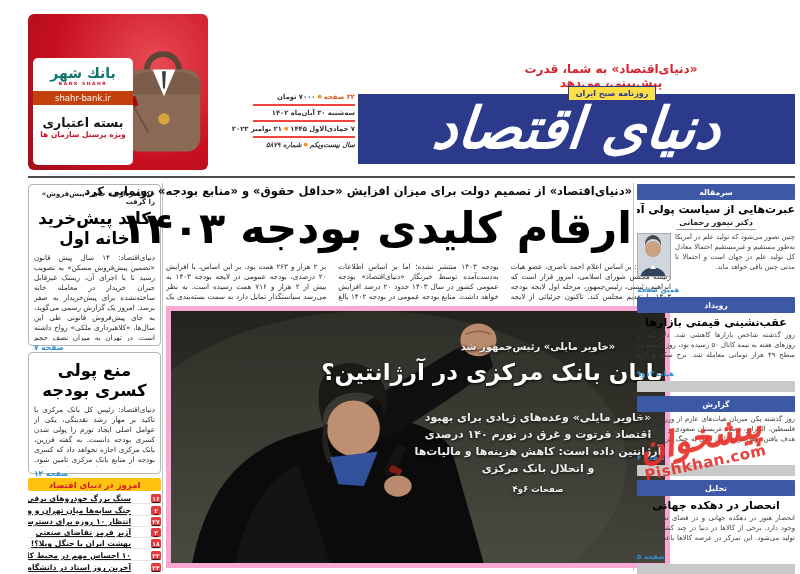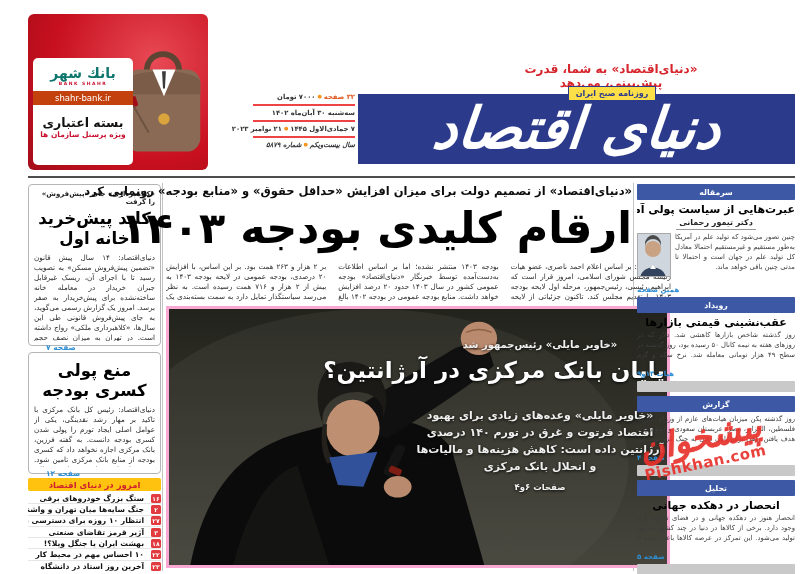--- a/index.html
+++ b/index.html
@@ -53,46 +53,46 @@
   .artbox { position:absolute; left:28px; width:133px; border:1px solid #b5b5b5;
         border-radius:4px; padding:5px 5px 4px; background:#fff; }
   .artbox1 { top:184px; height:162px; }
   .artbox2 { top:352px; height:122px; }
   .art-kicker { font-size:7px; font-weight:bold; text-align:right; color:#222; }
   .art-title { font-size:16.5px; font-weight:bold; color:#000; text-align:center;
         line-height:1.2; margin:3px 0 4px; letter-spacing:-0.5px; }
   .art-body { font-size:7.2px; line-height:1.4; text-align:justify; color:#2d2d2d; overflow:hidden; }
   .artbox1 .art-body { max-height:88px; }
   .artbox2 .art-body { max-height:62px; }
-  .page-link { font-size:7.5px; font-weight:bold; color:#2e8fd5; text-align:left; margin-top:2px;margin-left:12px; }
+  .page-link { font-size:7.5px; font-weight:bold; color:#2e8fd5; text-align:left; margin-top:2px; }
 
   .today-header { position:absolute; left:28px; top:478px; width:133px; height:13px;
         background:#ffc20e; color:#cf2030; font-size:8.5px; font-weight:bold;
         display:flex; align-items:center; justify-content:center; border-radius:2px; }
   .today-list { position:absolute; left:28px; top:493px; width:133px; }
-  .today-item { display:flex; align-items:center; gap:7px; height:11.3px;
-        border-bottom:1px solid #e6e6e6; }
+  .today-item { display:flex; align-items:flex-end; gap:20px; height:11.3px;
+        border-bottom:1px solid #e6e6e6;text-decoration:underline; }
   .today-item:last-child { border-bottom:none; }
   .today-badge { width:10px; height:9px; background:#e23b3f; color:#fff; font-size:6px;
         font-weight:bold; display:flex; align-items:center; justify-content:center;
         border-radius:1.5px; flex:none; }
   .today-label { font-size:7.6px; font-weight:bold; color:#111; white-space:nowrap; overflow:hidden; }
 
   
   .main-kicker { position:absolute; left:166px; top:184px; width:466px; text-align:center;
         font-size:11.5px; font-weight:bold; color:#0d0d0d; letter-spacing:-0.3px; white-space:nowrap; }
   .main-headline { position:absolute; left:166px; top:198px; width:466px; text-align:center;
         font-size:43px; font-weight:bold; color:#000; letter-spacing:-1.5px;
         line-height:60px; white-space:nowrap; }
   .main-body { position:absolute; left:166px; top:262px; width:505px; height:42px;
         column-count:3; column-gap:12px; font-size:7.2px; line-height:1.4;
         text-align:justify; color:#2d2d2d; overflow:hidden; }
 
   .photo { position:absolute; left:166px; top:306px; width:504px; height:262px;
-        border:3px solid #f9a8d4; overflow:hidden; background:#2a2a26; }
+        border:5px solid #f9a8d4; overflow:hidden; background:#2a2a26; }
   .photo svg { position:absolute; inset:0; width:100%; height:100%; }
   .photo-overlay { position:absolute; right:2px; top:30px; width:250px; text-align:center;
         color:#fff; text-shadow:0 1px 3px rgba(0,0,0,0.9); }
   .ph-kicker { font-size:10px; font-weight:bold; color:#f2f2f2; }
   .ph-title { font-size:23px; font-weight:bold; margin-top:7px; letter-spacing:-0.5px; white-space:nowrap; }
   .ph-sub { font-size:11px; line-height:1.55; margin-top:24px; color:#efefef; font-weight:bold; }
   .ph-pages { font-size:8.5px; font-weight:bold; margin-top:7px; color:#f5f5f5; }
 
   
   .sidebar { position:absolute; left:637px; top:184px; width:158px; }

